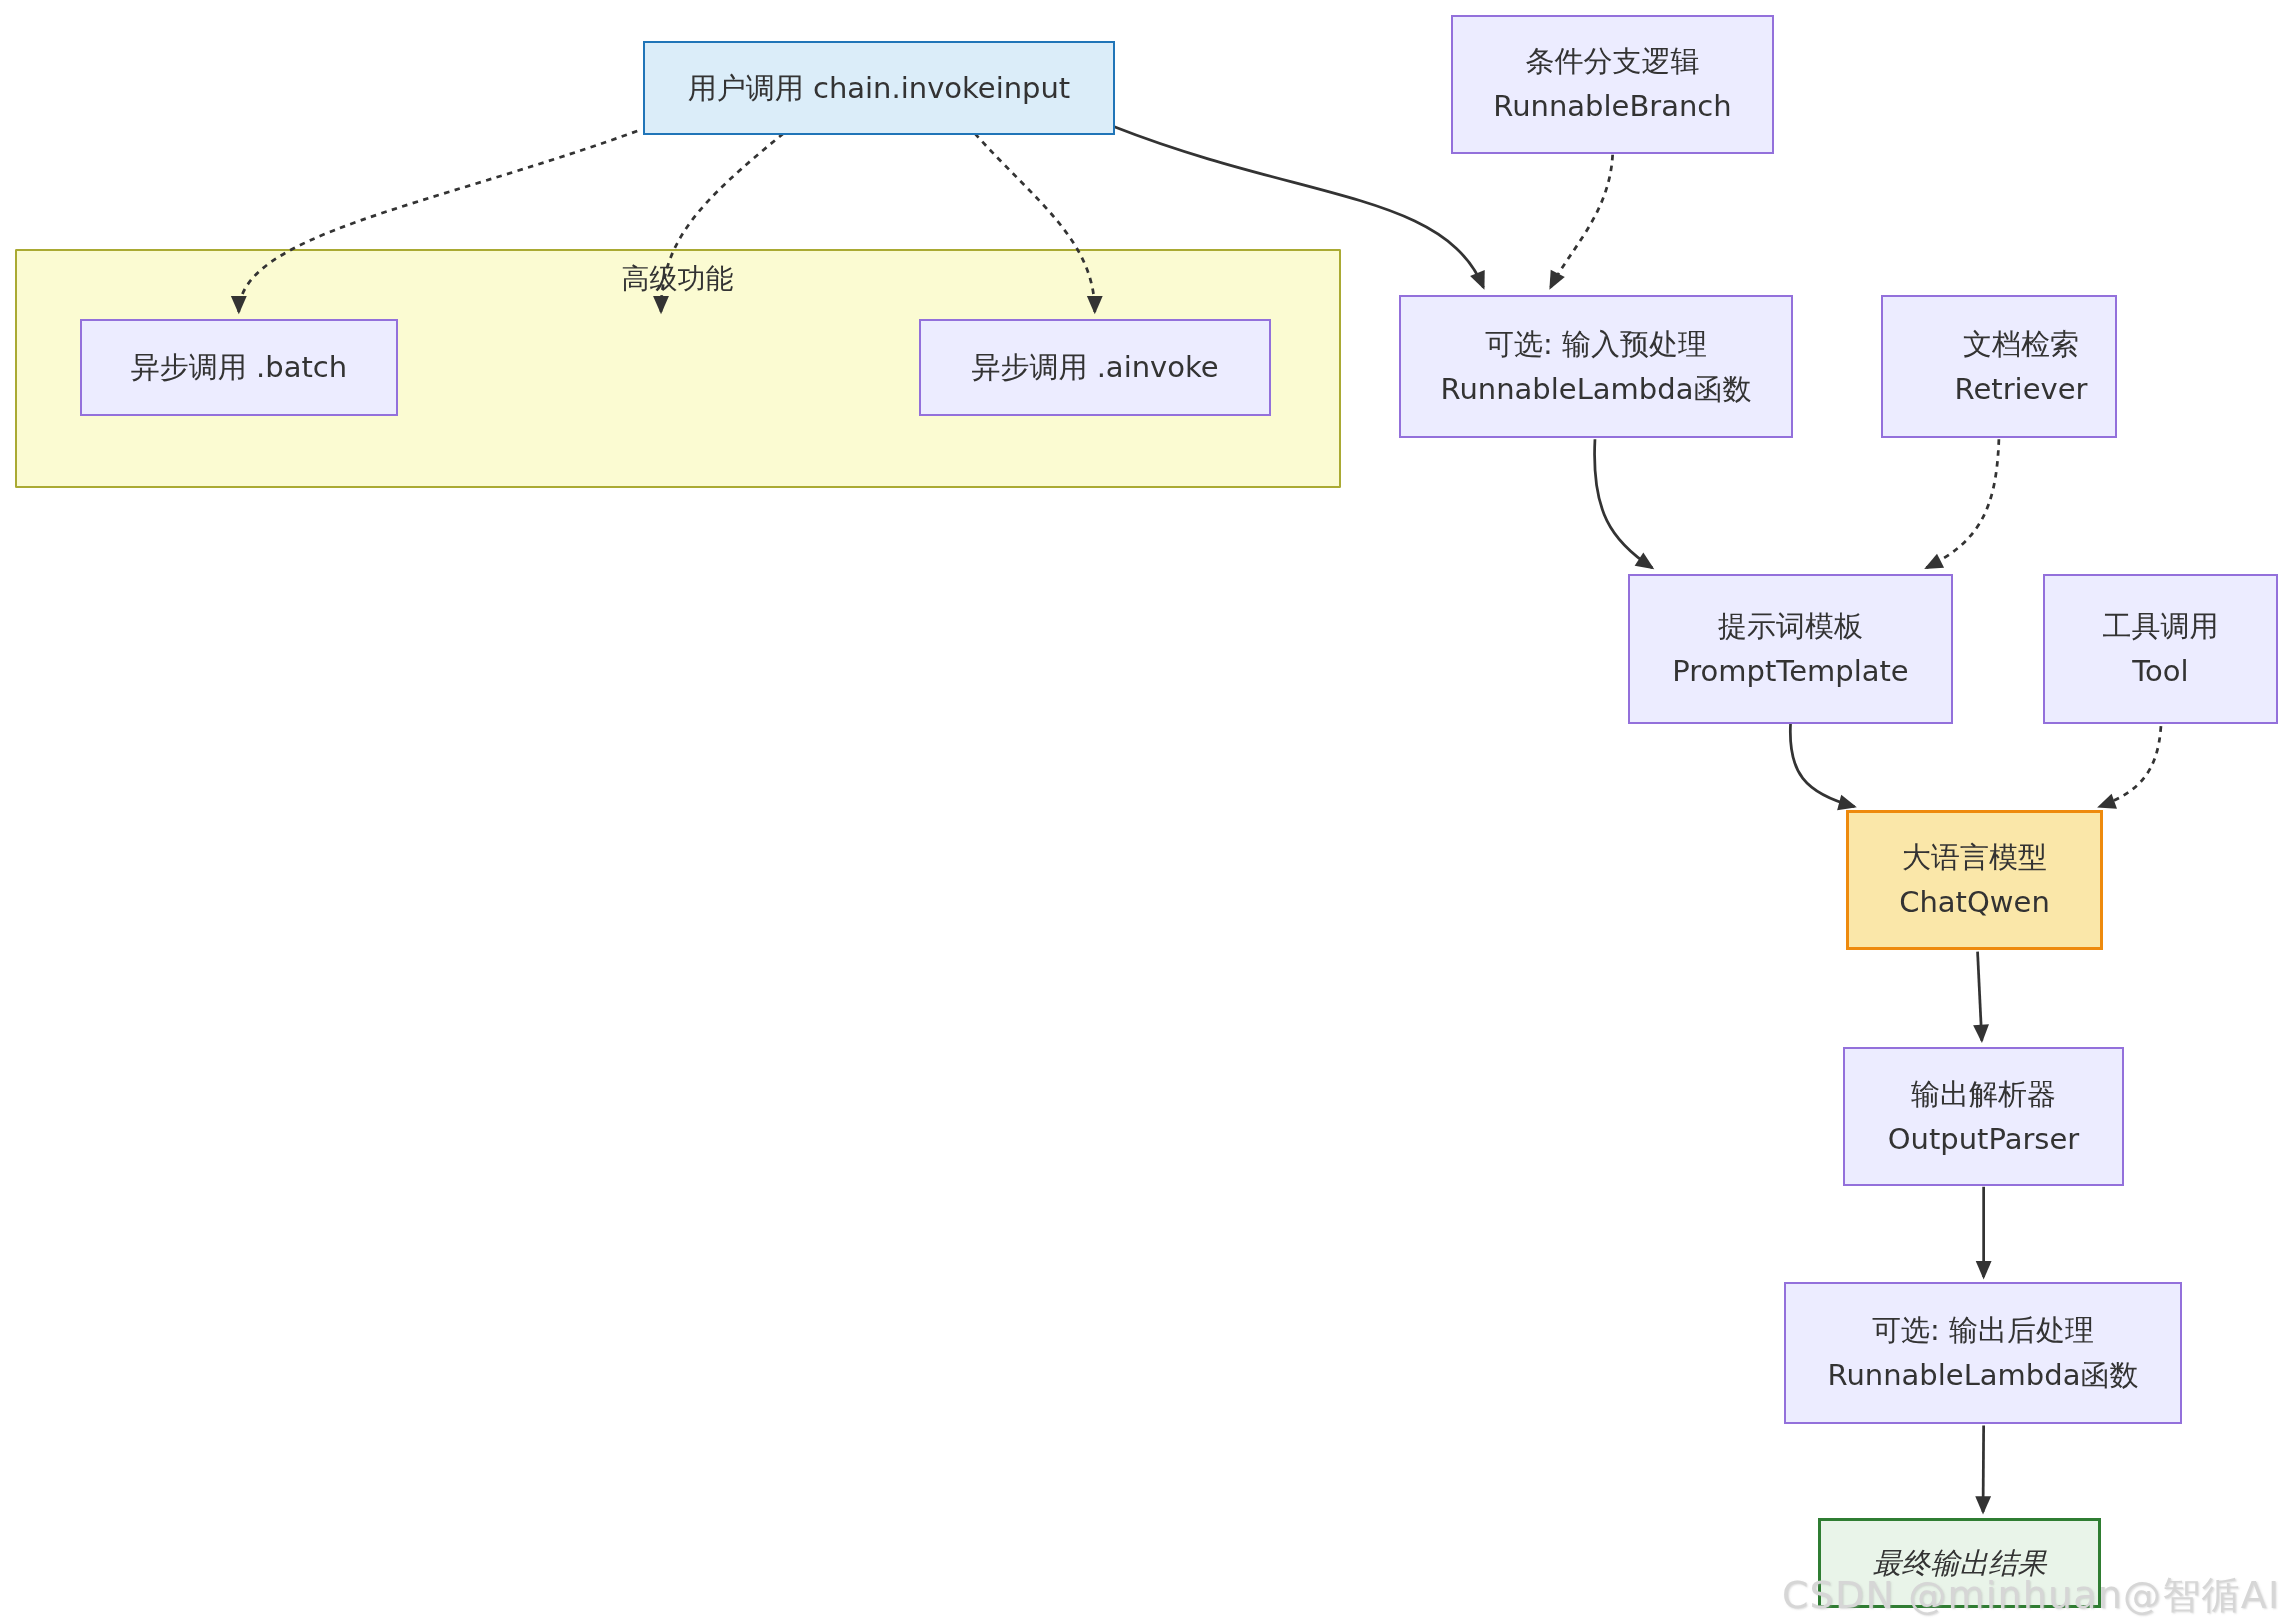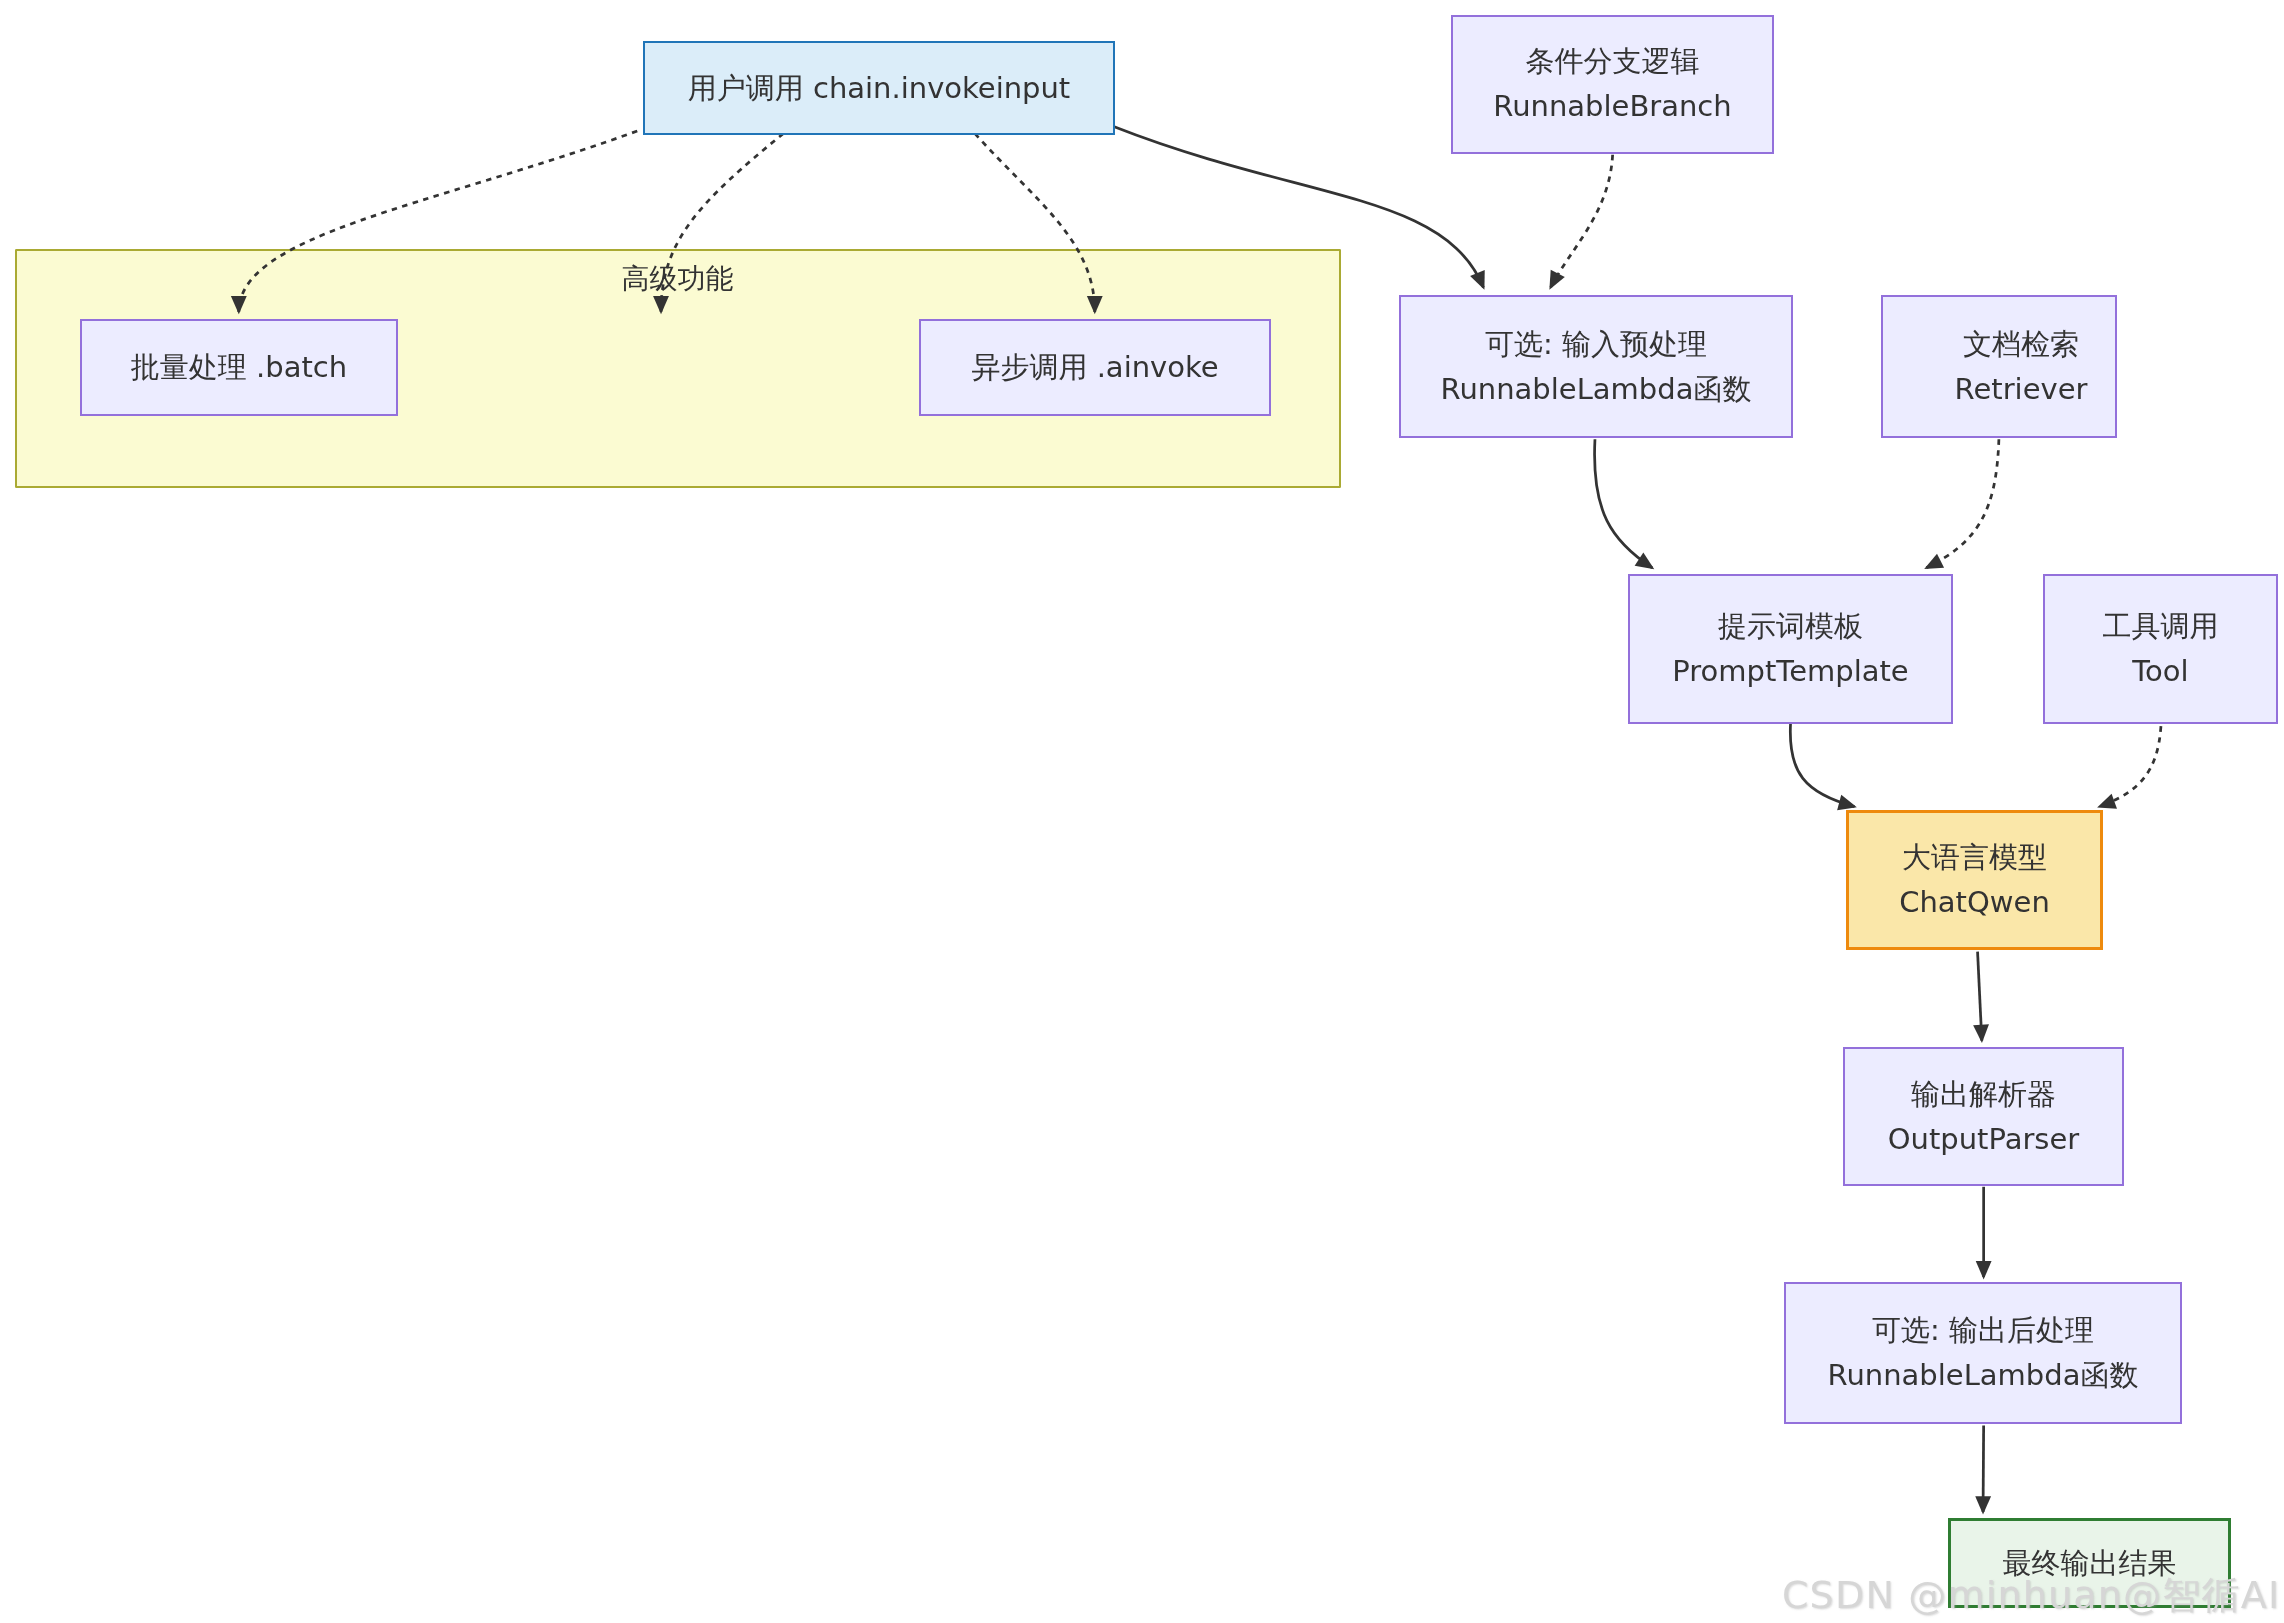--- a/index.html
+++ b/index.html
@@ -80,21 +80,21 @@
   <div class="node blue" style="left:643px;top:41px;width:472px;height:94px;">
     <span>用户调用 chain.invokeinput</span>
   </div>
 
   <div class="node" style="left:1451px;top:14.6px;width:323px;height:139px;">
     <span>条件分支逻辑</span>
     <span>RunnableBranch</span>
   </div>
 
   <div class="node" style="left:80px;top:319px;width:318px;height:97px;">
-    <span>批量处理 .batch</span>
+    <span>异步调用 .batch</span>
   </div>
 
 
   <div class="node" style="left:919px;top:319px;width:352px;height:97px;">
     <span>异步调用 .ainvoke</span>
   </div>
 
   <div class="node" style="left:1399px;top:295px;width:394px;height:143px;">
     <span>可选: 输入预处理</span>
     <span>RunnableLambda函数</span>
@@ -123,20 +123,20 @@
   <div class="node" style="left:1843px;top:1047px;width:281px;height:139px;">
     <span>输出解析器</span>
     <span>OutputParser</span>
   </div>
 
   <div class="node" style="left:1784px;top:1282px;width:398px;height:142px;">
     <span>可选: 输出后处理</span>
     <span>RunnableLambda函数</span>
   </div>
 
-  <div class="node green" style="left:1948px;top:1518px;width:283px;height:90px;">
+  <div class="node green" style="left:1818px;top:1518px;width:283px;height:90px;font-style:italic;">
     <span>最终输出结果</span>
   </div>
 
   <div class="watermark">CSDN @minhuan@智循AI</div>
 
 </div>
 
 
 </body></html>

